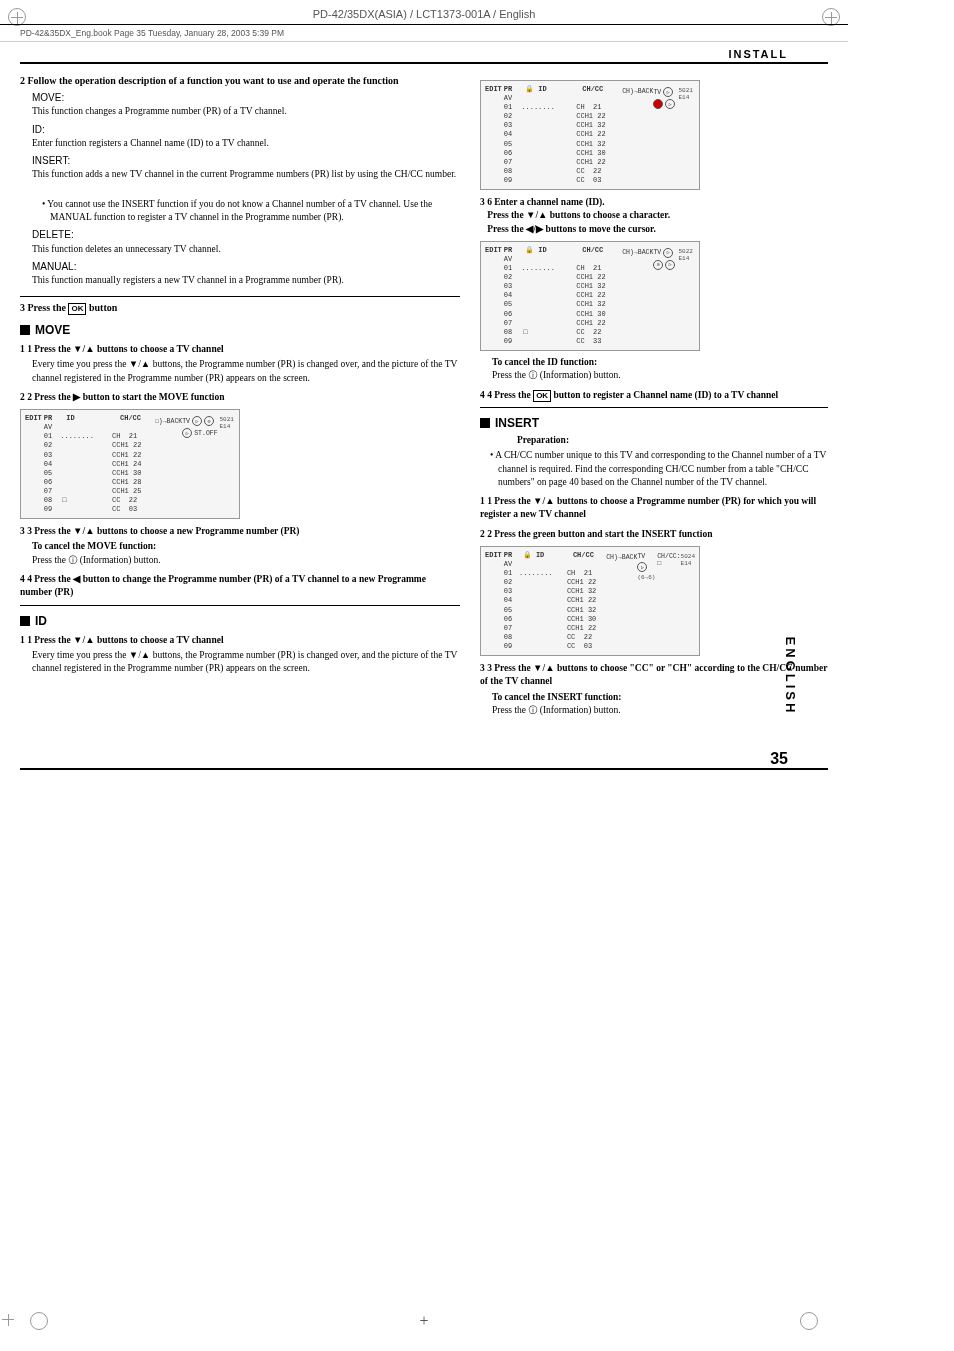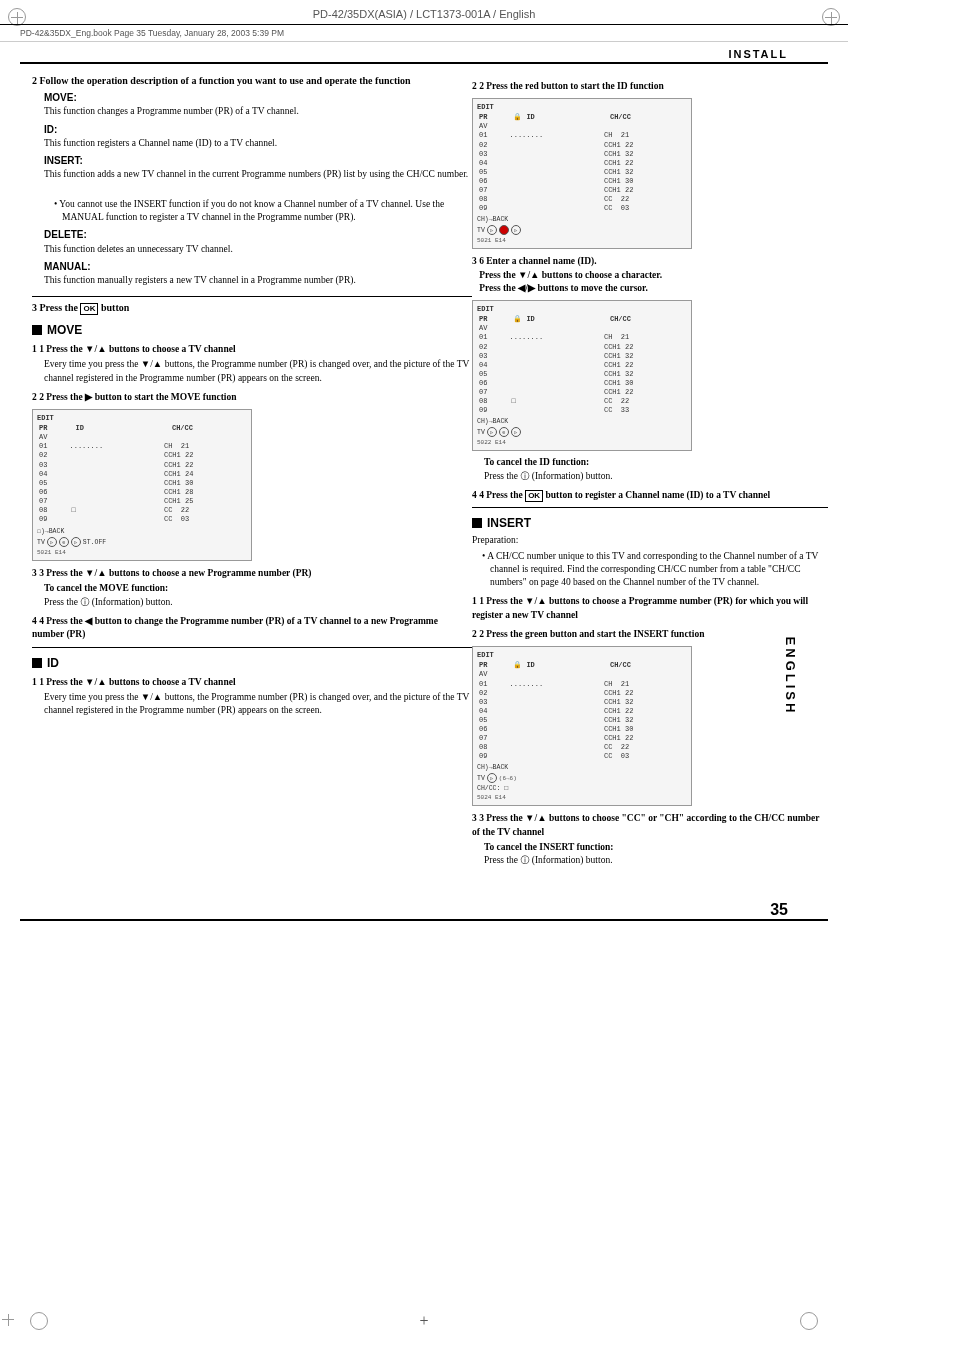--- a/index.html
+++ b/index.html
@@ -71,21 +71,22 @@
       font-size: 11px;
       font-weight: bold;
       letter-spacing: 2px;
       padding-top: 6px;
       padding-bottom: 2px;
     }
 
     
     .content {
       display: flex;
-      padding: 10px 20px 20px 32px;
+      padding: 10px 20px 20px 20px;
+      gap: 20px;
       position: relative;
     }
     .left-col {
       width: 440px;
       flex-shrink: 0;
     }
     .right-col {
       flex: 1;
     }
 
@@ -121,21 +122,21 @@
     }
     .bullet::before {
       content: '• ';
     }
 
     
     .section-block {
       margin-bottom: 8px;
     }
     .section-title {
-      font-weight: bold;
+      font-weight: normal;
       font-size: 10px;
       font-family: Arial, sans-serif;
     }
 
     
     .step-line {
       font-weight: bold;
       font-size: 9.5px;
       margin-top: 5px;
       margin-bottom: 2px;
@@ -201,21 +202,20 @@
     .red-btn {
       background: #c00;
       color: #fff;
       font-size: 6px;
       padding: 1px 3px;
     }
     .img-placeholder {
       border: 1px solid #999;
       background: #f5f5f5;
       display: flex;
-      flex-direction: column;
       align-items: flex-start;
       justify-content: flex-start;
       padding: 4px;
       margin: 5px 0;
       font-family: 'Courier New', monospace;
       font-size: 6.5px;
       color: #333;
       width: 220px;
     }
 
@@ -283,21 +283,21 @@
 
     <div class="left-col">
 
       <p class="step-num"><span>2  Follow the operation description of a function you want to use and operate the function</span></p>
 
       <div class="section-block indent">
         <p><span class="section-title">MOVE:</span><br>
         <span>This function changes a Programme number (PR) of a TV channel.</span></p>
 
         <p style="margin-top:4px;"><span class="section-title">ID:</span><br>
-        <span>This function registers a Channel name (ID) to a TV channel.</span></p>
+        <span>Enter function registers a Channel name (ID) to a TV channel.</span></p>
 
         <p style="margin-top:4px;"><span class="section-title">INSERT:</span><br>
         <span>This function adds a new TV channel in the current Programme numbers (PR) list by using the CH/CC number.</span></p>
 
         <p class="bullet indent2" style="margin-top:16px;">You cannot use the INSERT function if you do not know a Channel number of a TV channel. Use the MANUAL function to register a TV channel in the Programme number (PR).</p>
 
         <p style="margin-top:4px;"><span class="section-title">DELETE:</span><br>
         <span>This function deletes an unnecessary TV channel.</span></p>
 
         <p style="margin-top:4px;"><span class="section-title">MANUAL:</span><br>
@@ -418,21 +418,20 @@
       <div class="numbered-step">
         <p class="step-line"><span class="num">1</span>  <span>1  Press the ▼/▲ buttons to choose a TV channel</span></p>
         <p class="indent">Every time you press the ▼/▲ buttons, the Programme number (PR) is changed over, and the picture of the TV channel registered in the Programme number (PR) appears on the screen.</p>
       </div>
 
     </div>
 
     <div class="right-col">
 
       <div class="numbered-step">
-        <p class="step-line"><span class="num">2</span>  <span>2  Press the red button to start the ID function</span></p>
 
         <div class="img-placeholder">
           <div style="font-weight:bold; font-size:7px; margin-bottom:2px;">EDIT</div>
           <table class="screen-table">
             <tbody>
                 <tr>
                   <td style="font-weight:bold;">PR</td>
                   <td style="font-weight:bold; padding-left:6px;">🔒 ID</td>
                   <td style="font-weight:bold; padding-left:10px;">CH/CC</td>
                 </tr>
@@ -589,21 +588,21 @@
         </p>
       </div>
 
       <hr class="hr-thin">
 
       <div class="section-heading">
         <span class="sq"></span>
         <span class="title">INSERT</span>
       </div>
 
-      <p style="font-weight:normal; font-size:9.5px; margin-bottom:2px;"><span>Preparation:</span></p>
+      <p style="font-weight:bold; font-size:9.5px; margin-bottom:2px;margin-left:37px;"><span>Preparation:</span></p>
       <p class="bullet indent2" style="margin-bottom:4px;">A CH/CC number unique to this TV and corresponding to the Channel number of a TV channel is required. Find the corresponding CH/CC number from a table "CH/CC numbers" on page 40 based on the Channel number of the TV channel.</p>
 
       <div class="numbered-step">
         <p class="step-line"><span class="num">1</span>  <span>1  Press the ▼/▲ buttons to choose a Programme number (PR) for which you will register a new TV channel</span></p>
       </div>
 
       <div class="numbered-step">
         <p class="step-line"><span class="num">2</span>  <span>2  Press the green button and start the INSERT function</span></p>
 
         <div class="img-placeholder">

